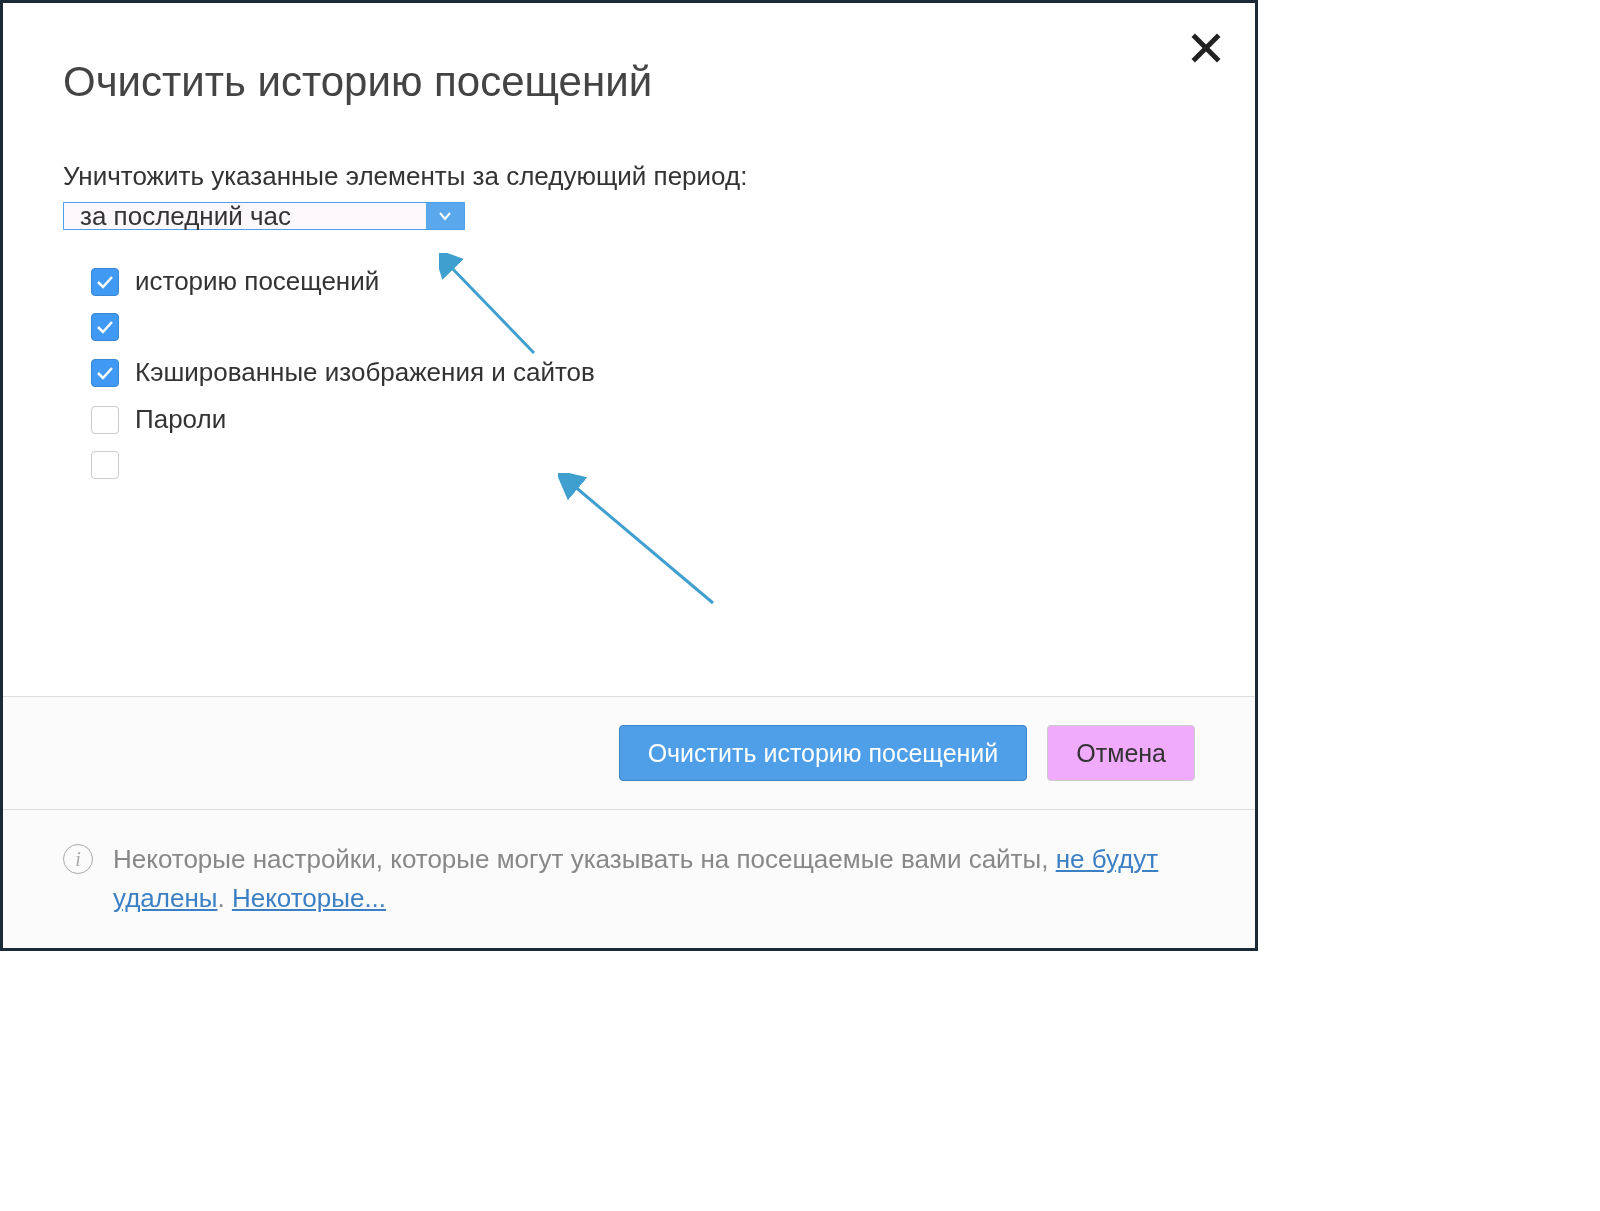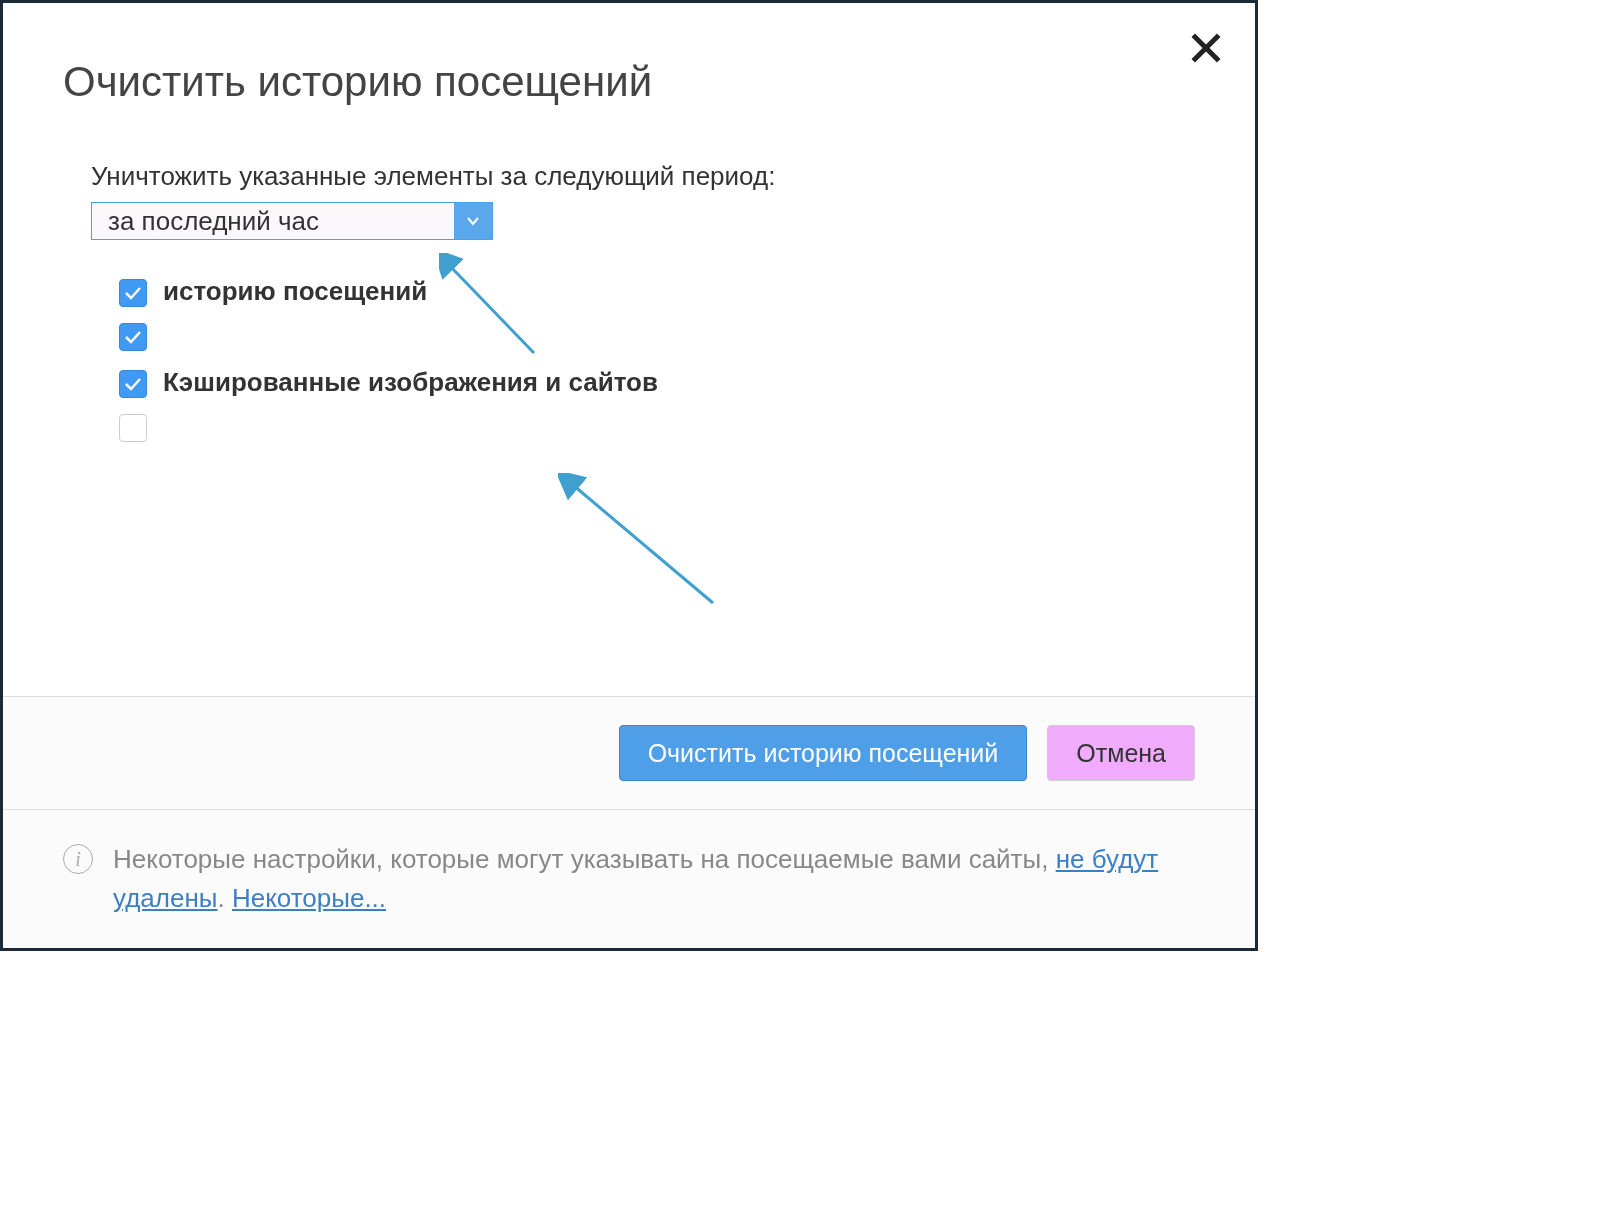--- a/index.html
+++ b/index.html
@@ -29,31 +29,31 @@
     cursor: pointer;
   }
   .dialog-close svg { width: 100%; height: 100%; }
   .dialog-title {
     font-size: 42px;
     font-weight: 400;
     color: #444;
     padding: 55px 60px 10px 60px;
   }
   .content {
-    padding: 45px 60px 10px 88px;
+    padding: 45px 60px 10px 60px;
   }
   .period-label {
     font-size: 26px;
     color: #333;
     margin-bottom: 10px;
   }
   .select {
     position: relative;
     width: 402px;
-    height: 38px;
+    height: 28px;
     border: 1px solid #4aa0e9;
     background: #fcf7fb;
     display: flex;
     align-items: center;
     cursor: pointer;
   }
   .select-value {
     font-size: 26px;
     color: #333;
     padding-left: 16px;
@@ -67,23 +67,22 @@
     align-items: center;
     justify-content: center;
   }
   .select-button svg { width: 14px; height: 10px; }
   .options {
     margin-top: 36px;
     padding-left: 28px;
   }
   .option-row {
     display: flex;
-    align-items: flex-end;
+    align-items: center;
     margin-bottom: 16px;
-    font-weight: bold;
   }
   .checkbox {
     width: 28px;
     height: 28px;
     border-radius: 4px;
     margin-right: 16px;
     display: flex;
     align-items: center;
     justify-content: center;
     flex-shrink: 0;
@@ -216,20 +215,24 @@
             </svg>
         </span>
       </div>
       <div class="option-row">
         <span class="checkbox checked">
           <svg viewBox="0 0 18 14">
               <polyline points="2,7 7,12 16,2" fill="none" stroke="#fff" stroke-width="2.5"></polyline>
             </svg>
         </span>
         <span class="option-label">Кэшированные изображения и сайтов</span>
+      </div>
+      <div class="option-row">
+        <span class="checkbox unchecked"></span>
+        <span class="option-label">Пароли</span>
       </div>
       <div class="option-row">
         <span class="checkbox unchecked"></span>
       </div>
     </div>
   </div>
 
   <div class="footer">
     <div class="button-bar">
       <div class="btn btn-primary">Очистить историю посещений</div>

